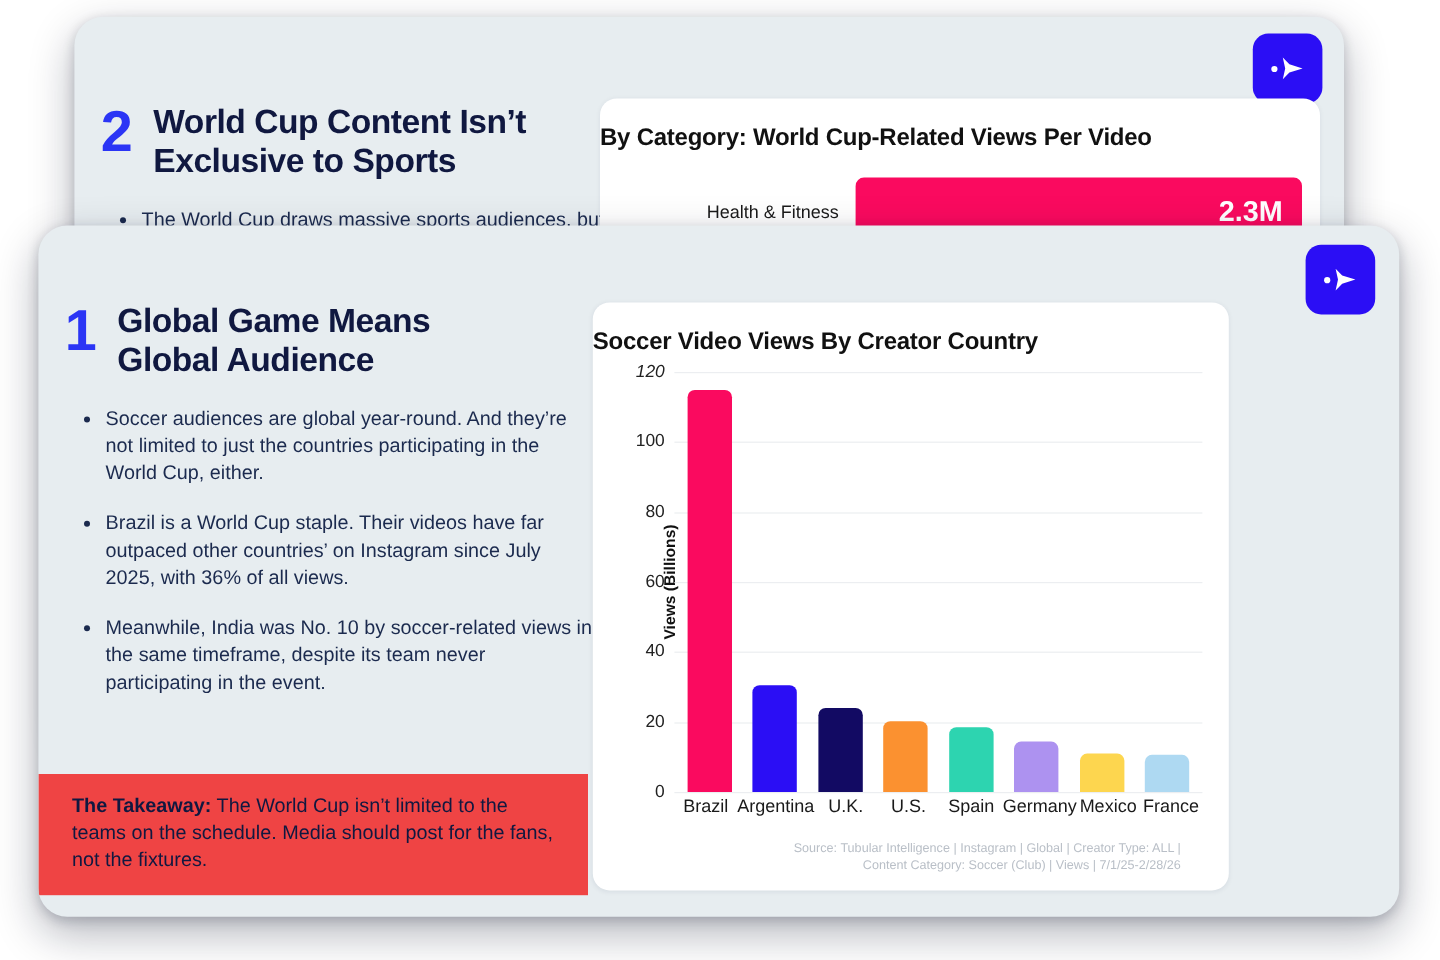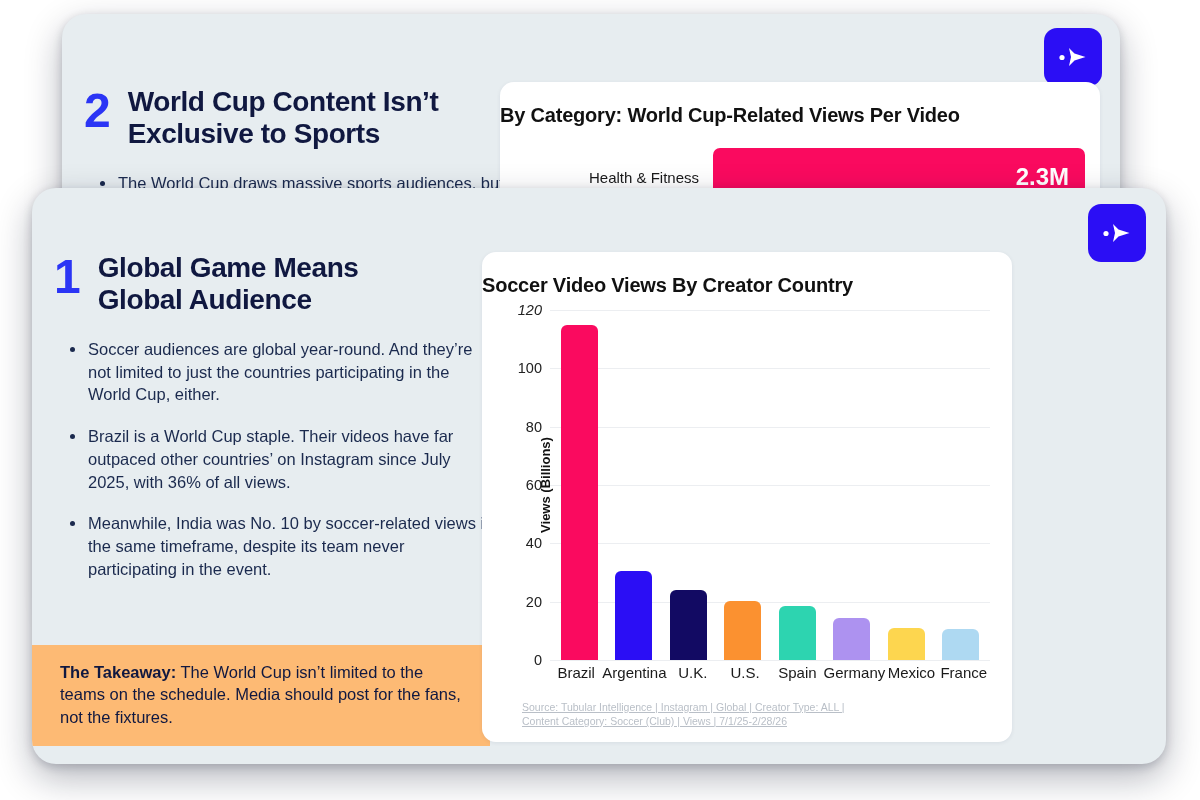--- a/index.html
+++ b/index.html
@@ -109,21 +109,21 @@
     top: 9px;
     width: 5px;
     height: 5px;
     border-radius: 50%;
     background: #1b2a4e;
   }
   .takeaway {
     position: absolute;
     left: 0;
     width: 100%;
-    background: #fdba74;
+    background: #ef4444;
     padding: 16px 22px 18px 28px;
     box-sizing: border-box;
     font-size: 16.5px;
     line-height: 1.36;
     color: #101840;
   }
   .takeaway b { font-weight: 700; }
 
   
   .chart-panel {
@@ -212,25 +212,24 @@
     flex: 1 1 0;
     text-align: center;
     font-size: 15px;
     color: #1a1a1a;
   }
   .source {
     position: absolute;
     left: 40px;
     right: 40px;
     bottom: 14px;
-    text-align: left;
+    text-align: right;
     font-size: 10.5px;
     line-height: 1.35;
     color: #b9bfc7;
-    text-decoration: underline;
   }
 
   
   .back-chart-row {
     position: absolute;
     left: 0;
     right: 0;
     top: 66px;
     display: flex;
     align-items: center;
@@ -315,21 +314,21 @@
         <li>Soccer audiences are global year-round. And they’re not limited to just the countries participating in the World Cup, either.</li>
         <li>Brazil is a World Cup staple. Their videos have far outpaced other countries’ on Instagram since July 2025, with 36% of all views.</li>
         <li>Meanwhile, India was No. 10 by soccer-related views in the same timeframe, despite its team never participating in the event.</li>
       </ul>
     </div>
 
     <div class="takeaway" style="top:457px; left:0; width:458px;">
       <b>The Takeaway:</b><span> The World Cup isn’t limited to the teams on the schedule. Media should post for the fans, not the fixtures.</span>
     </div>
 
-    <div class="chart-panel" style="left:450px; top:64px; width:530px; height:490px;">
+    <div class="chart-panel" style="left:462px; top:64px; width:530px; height:490px;">
 
       <div class="chart-title" style="margin-top:22px;">Soccer Video Views By Creator Country</div>
 
       <div class="plot-wrap">
         <div class="y-axis-title">Views (Billions)</div>
         <div class="grid" id="grid">
             <div class="grid-line" style="top: 100%;"></div>
             <span class="y-tick" style="top: 100%;">0</span>
             <div class="grid-line" style="top: 83.3333%;"></div>
             <span class="y-tick" style="top: 83.3333%;">20</span>

